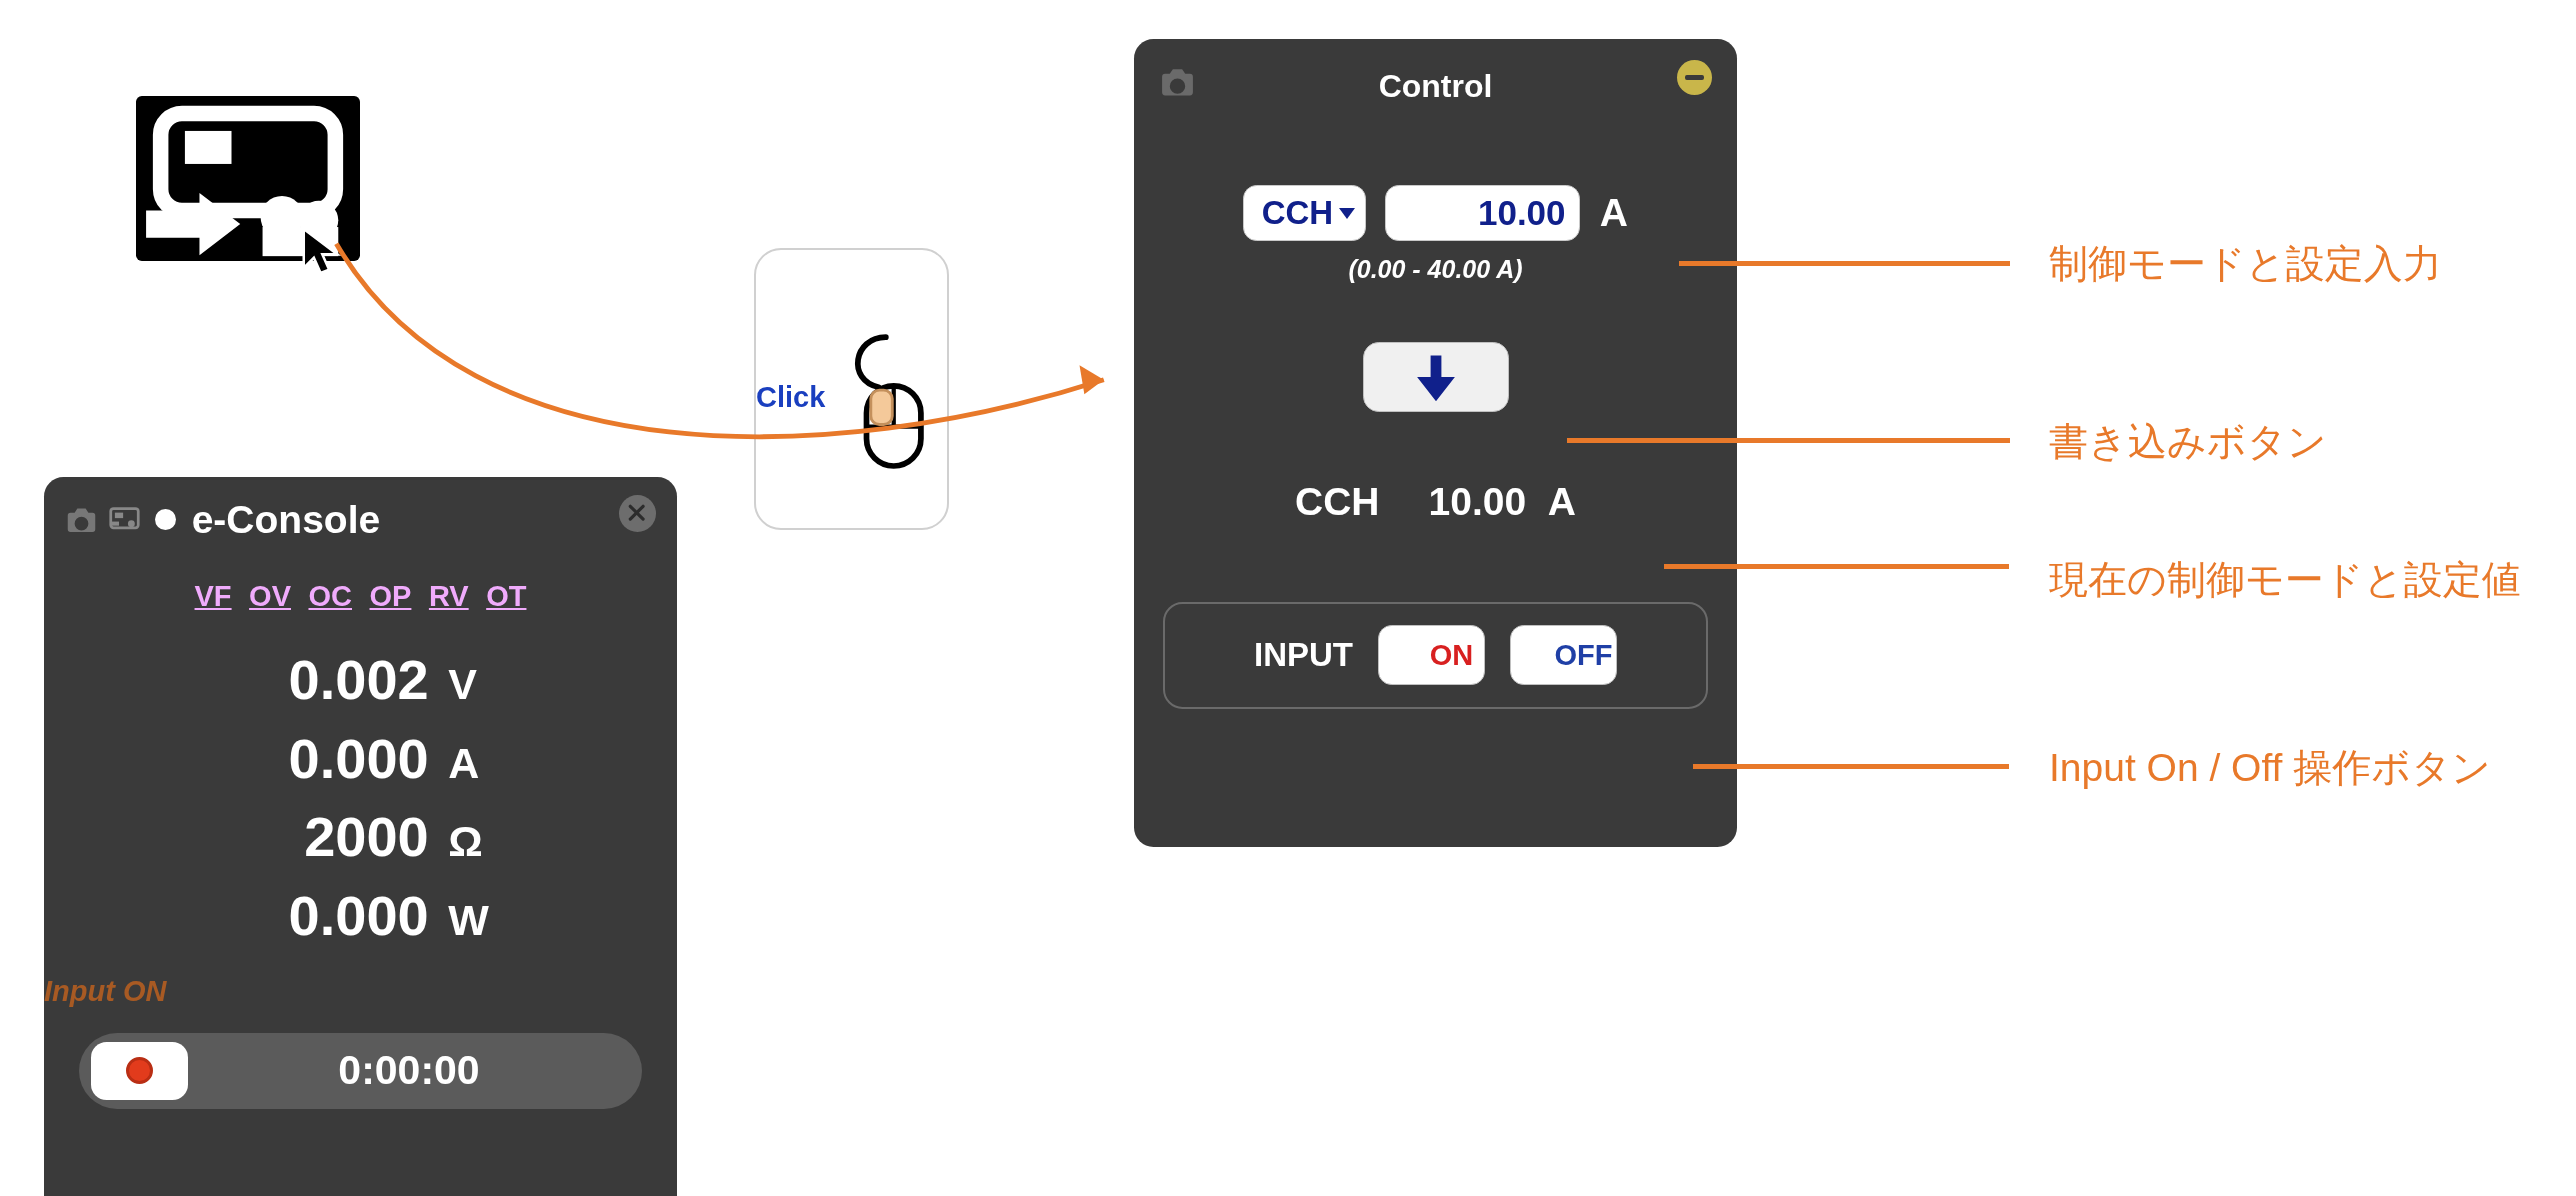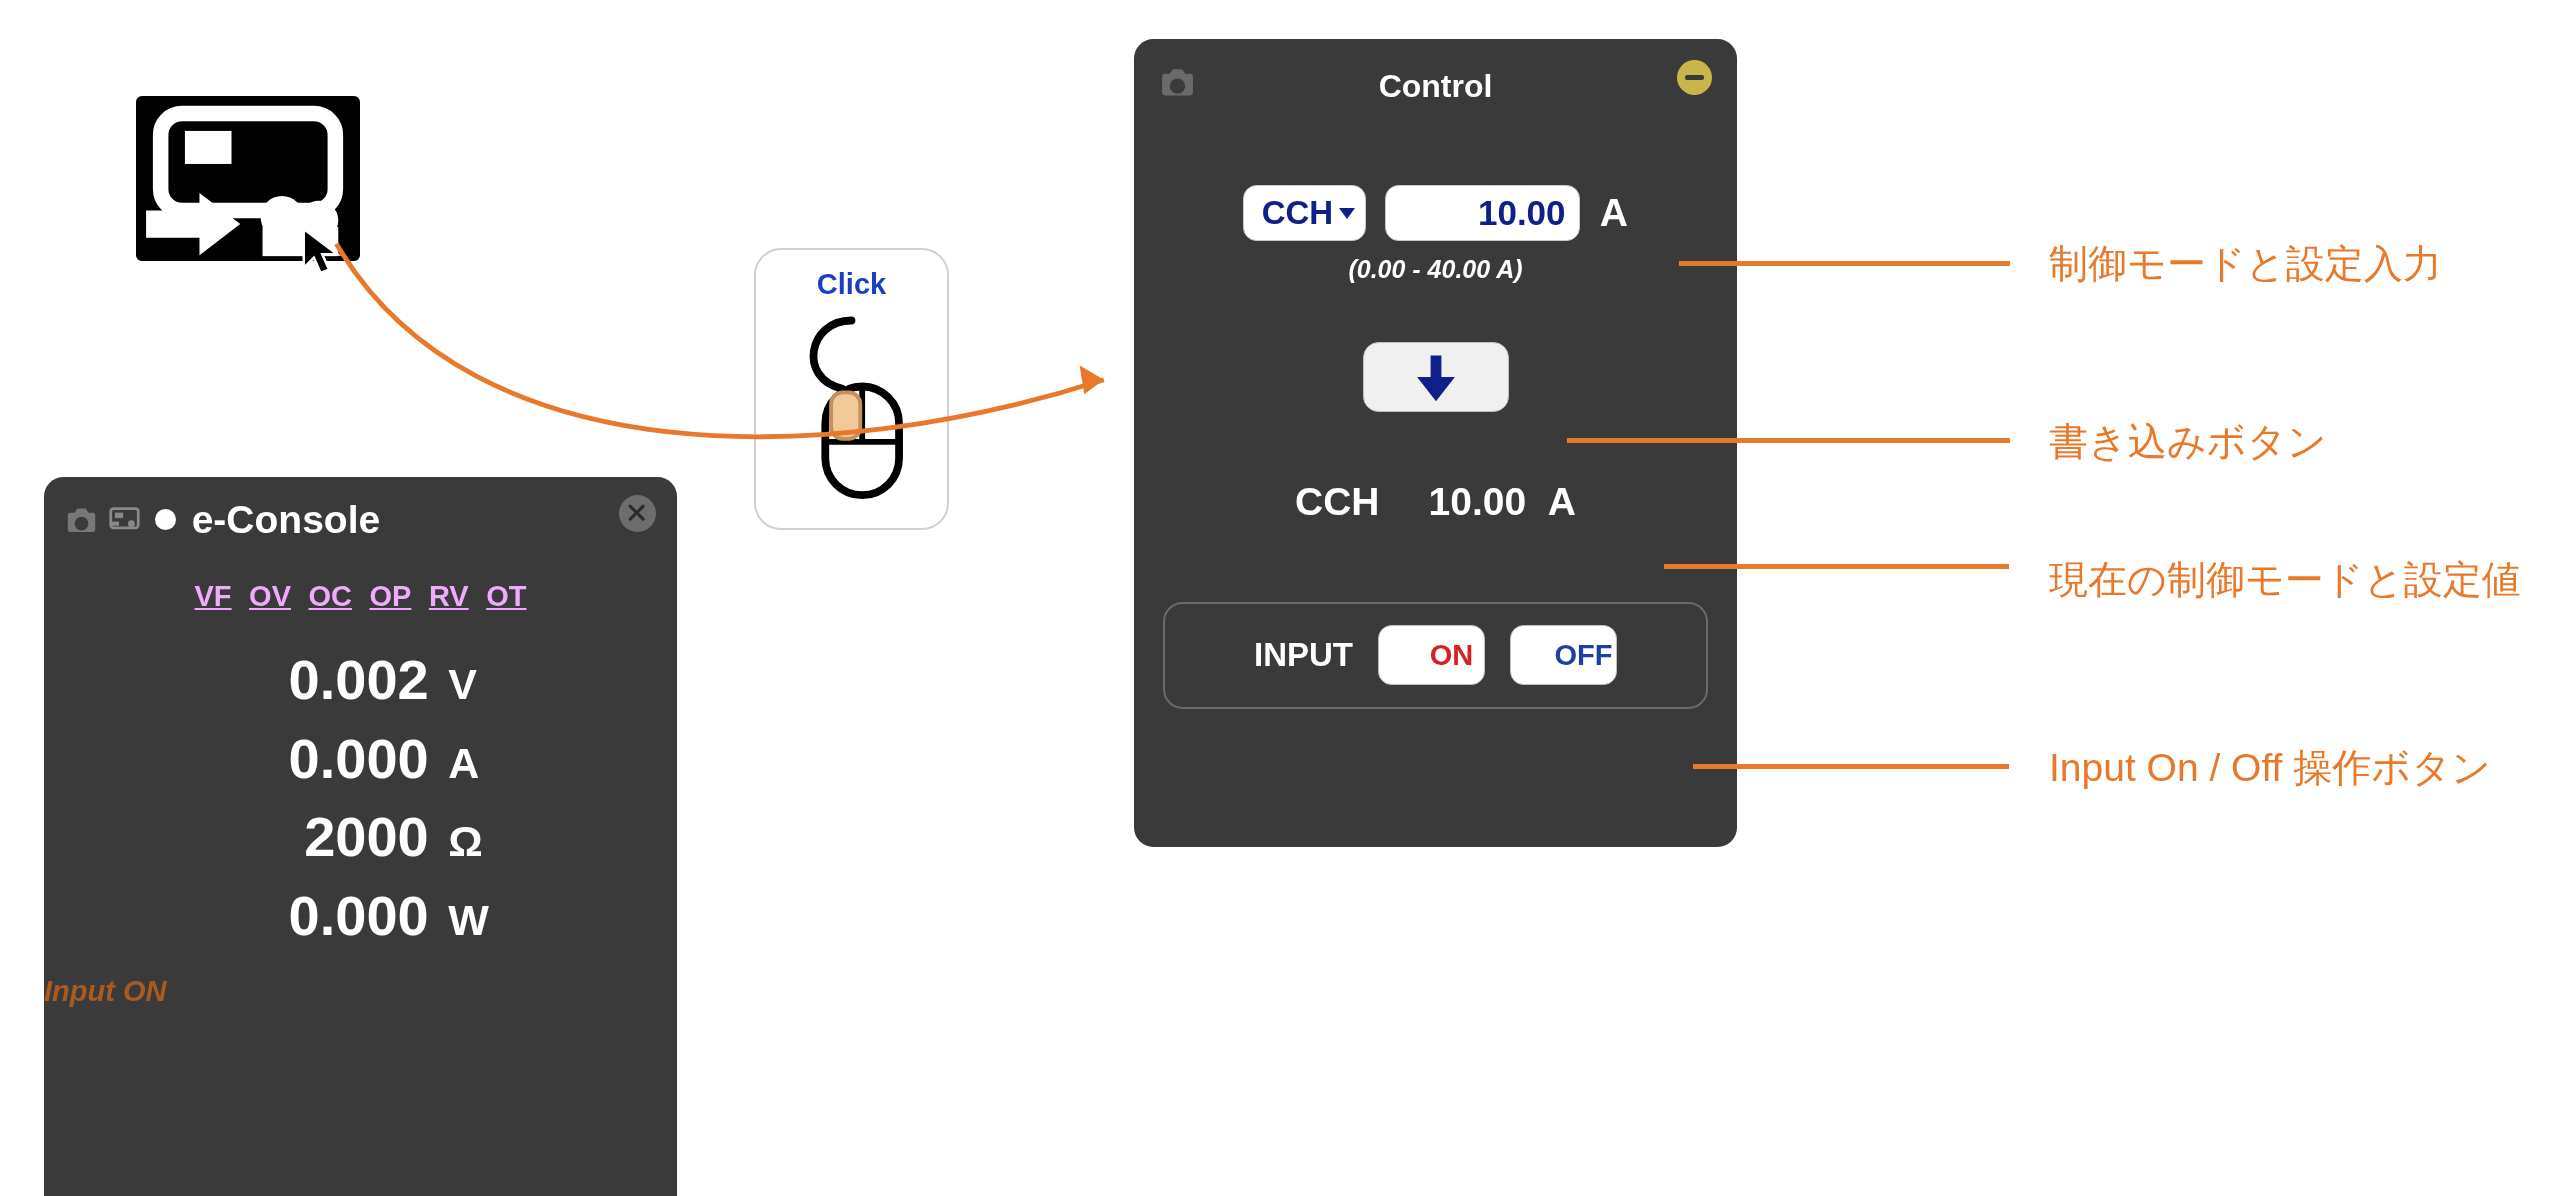--- a/index.html
+++ b/index.html
@@ -107,21 +107,21 @@
   .cursor-overlay{
     position:absolute; left:297px; top:224px;
   }
   .cursor-overlay svg{ width:54px;height:54px; }
 
   
   .mouse-panel{
     position:absolute; left:754px; top:248px;
     width:195px; height:282px;
     background:#fff; border:2.9px solid #d0d0d0; border-radius:27px;
-    display:flex; flex-direction:column; align-items:center;
+    display:flex; flex-direction:row; align-items:center;
     padding-top:17.5px;
   }
   .click-label{ color:#1a3fbf; font-size:29px; font-weight:600; }
 
   
   .control{
     position:absolute; left:1134px; top:39px;
     width:603px; height:808px;
     background:#3a3a3a; border-radius:19.5px;
     color:#fff;
@@ -256,20 +256,26 @@
       <span class="measure-unit">Ω</span>
     </div>
     <div class="measure-row">
       <span class="measure-val">0.000</span>
       <span class="measure-unit">W</span>
     </div>
   </div>
 
   <div class="input-on-label">Input ON</div>
 
+  <div class="rec-bar">
+    <div class="rec-btn">
+      <div class="rec-btn-dot"></div>
+    </div>
+    <div class="rec-time">0:00:00</div>
+  </div>
 
 </div>
 
 <div class="callout-bubble">
   <div class="bubble-icon-bg">
     <svg viewBox="0 0 230 170" width="224" height="165">
       <rect x="25" y="18" width="180" height="100" rx="22" fill="none" stroke="#fff" stroke-width="16"></rect>
       <rect x="50" y="36" width="48" height="34" fill="#fff"></rect>
       <path d="M10 118 h55 l0 -18 l42 32 l-42 32 l0 -18 h-55 z" fill="#fff"></path>
       <circle cx="150" cy="125" r="22" fill="#fff"></circle>

